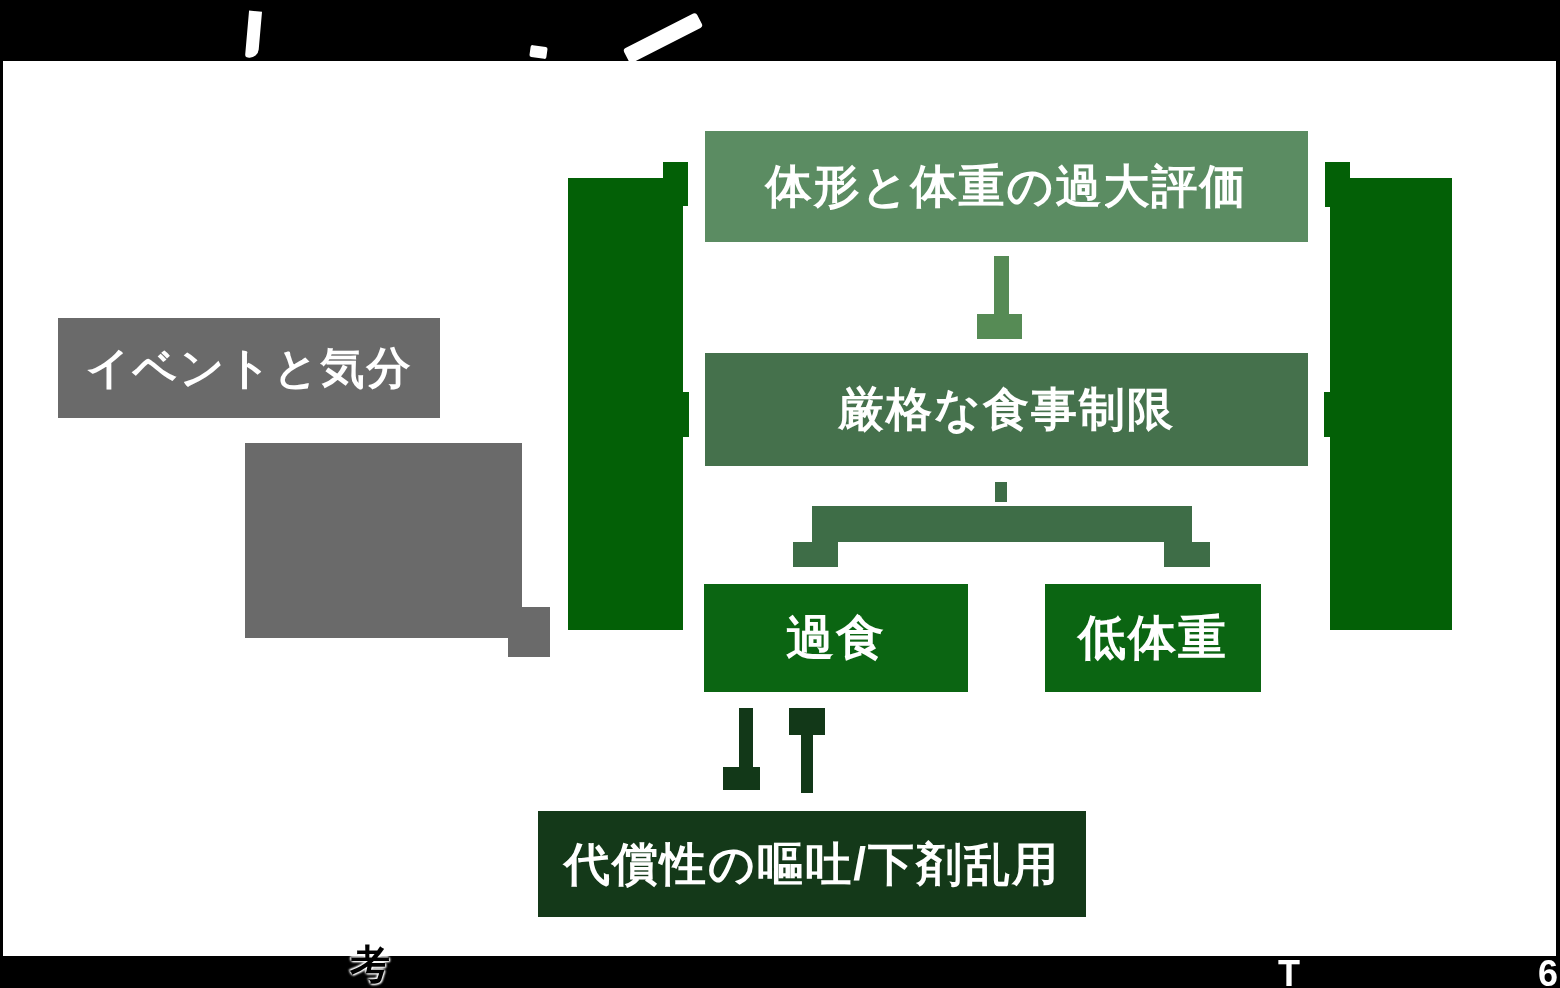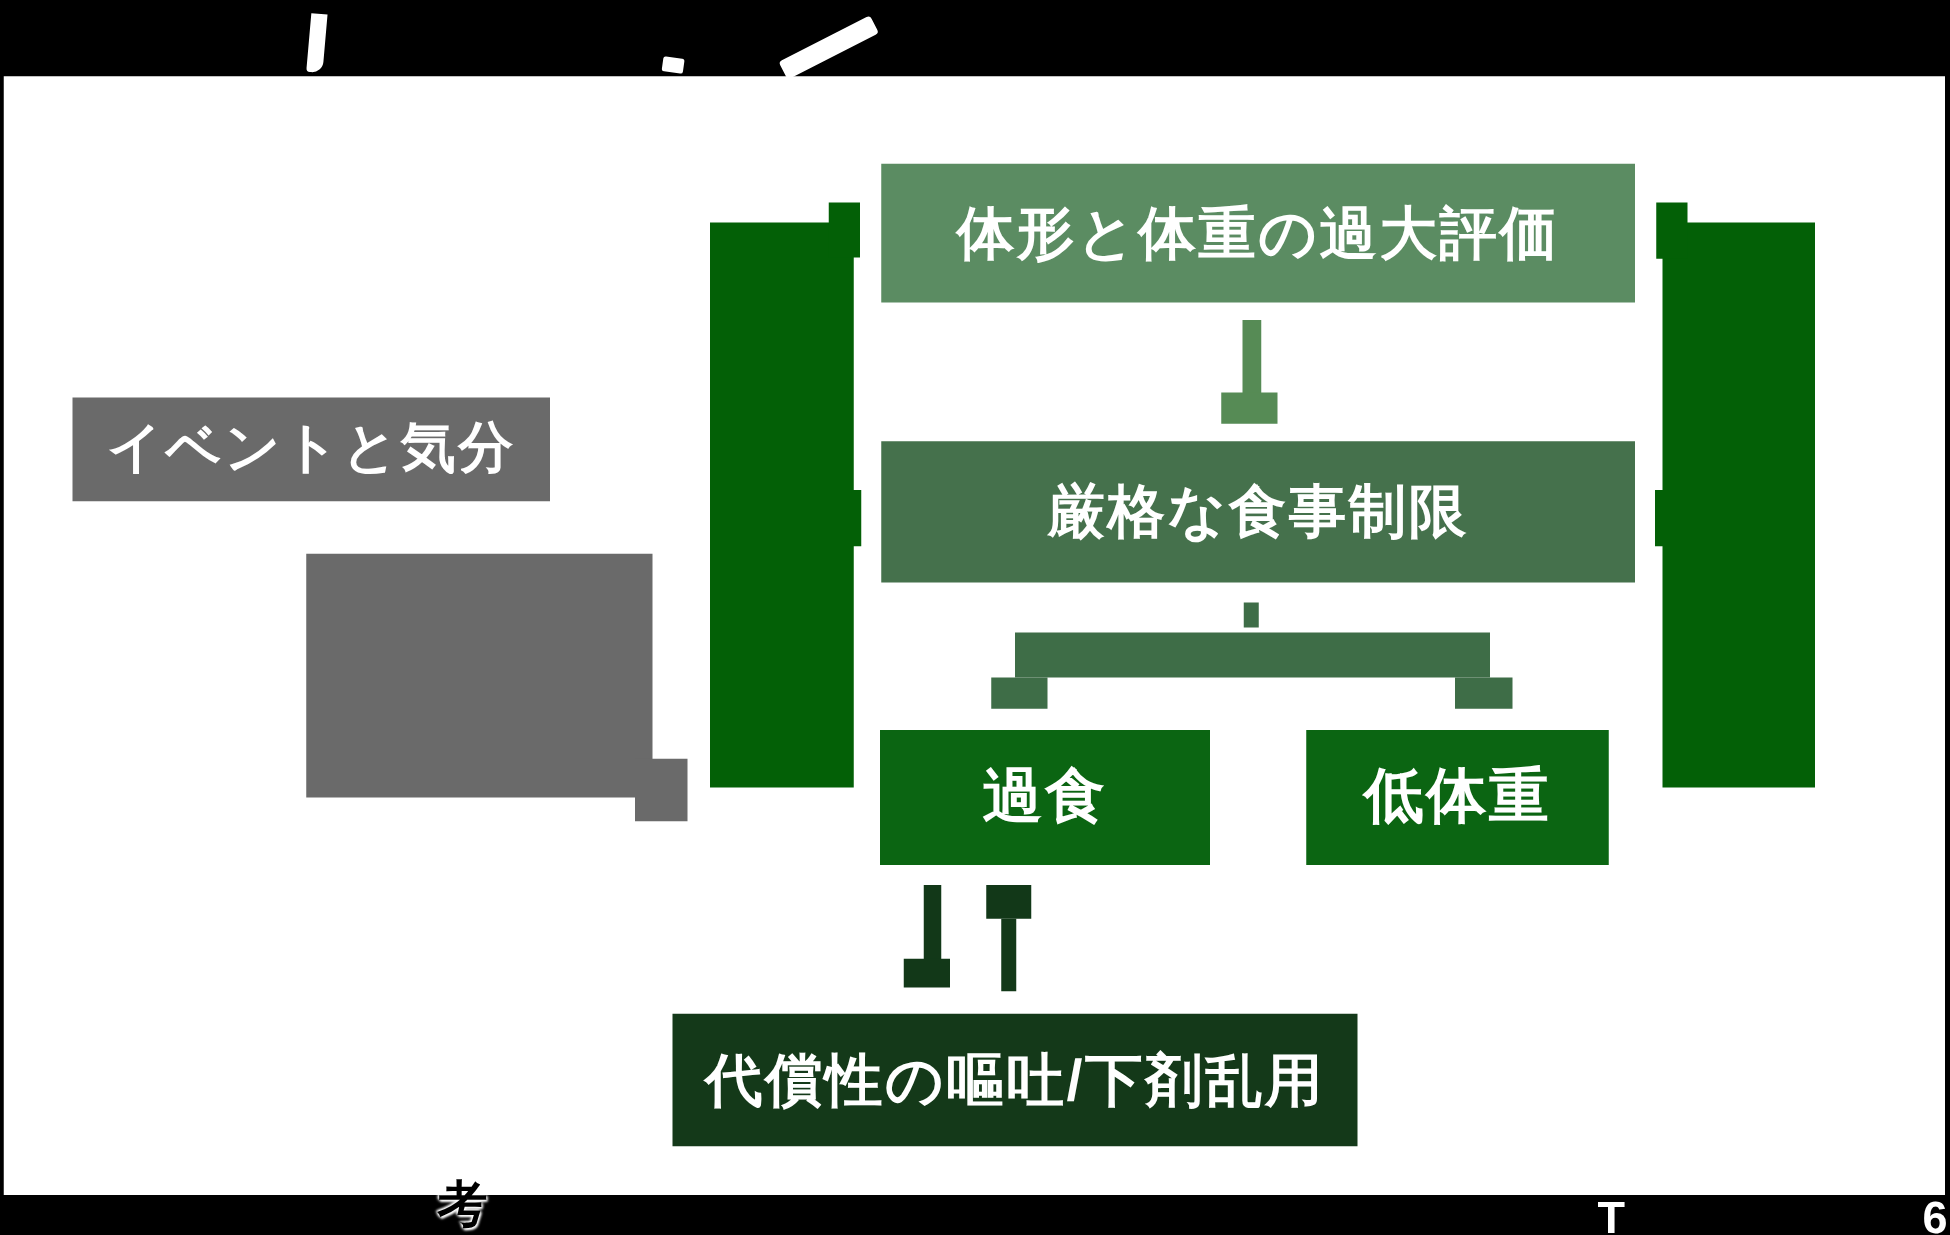--- a/index.html
+++ b/index.html
@@ -10,23 +10,23 @@
   .abs{position:absolute;}
   #card{left:3px;top:61px;width:1553px;height:895px;background:#ffffff;}
 
   
   .fbox{display:flex;align-items:center;justify-content:center;
         color:#ffffff;font-weight:700;text-align:center;line-height:1.1;
         letter-spacing:2px;}
   #box-overvaluation{left:705px;top:131px;width:603px;height:111px;background:#5b8c62;font-size:46px;text-align:right;}
   #box-restraint   {left:705px;top:353px;width:603px;height:113px;background:#45714c;font-size:46px;}
   #box-binge       {left:704px;top:584px;width:264px;height:108px;background:#0b6512;font-size:48px;}
-  #box-lowweight   {left:1045px;top:584px;width:242px;height:108px;background:#0b6512;font-size:48px;}
+  #box-lowweight   {left:1045px;top:584px;width:216px;height:108px;background:#0b6512;font-size:48px;}
   #box-compensatory{left:538px;top:811px;width:548px;height:106px;background:#143919;font-size:46px;}
-  #box-events      {left:58px;top:318px;width:382px;height:83px;background:#6a6a6a;font-size:44px;}
+  #box-events      {left:58px;top:318px;width:382px;height:100px;background:#6a6a6a;font-size:44px;}
 
   
   .mgreen{background:#568b55;}
   #arr1-stem{left:994px;top:256px;width:15px;height:60px;}
   #arr1-head{left:977px;top:314px;width:45px;height:25px;}
 
   
   .bridge{background:#3e6d47;}
   #split-stub {left:995px;top:482px;width:12px;height:20px;}
   #split-bar  {left:812px;top:506px;width:380px;height:36px;}

